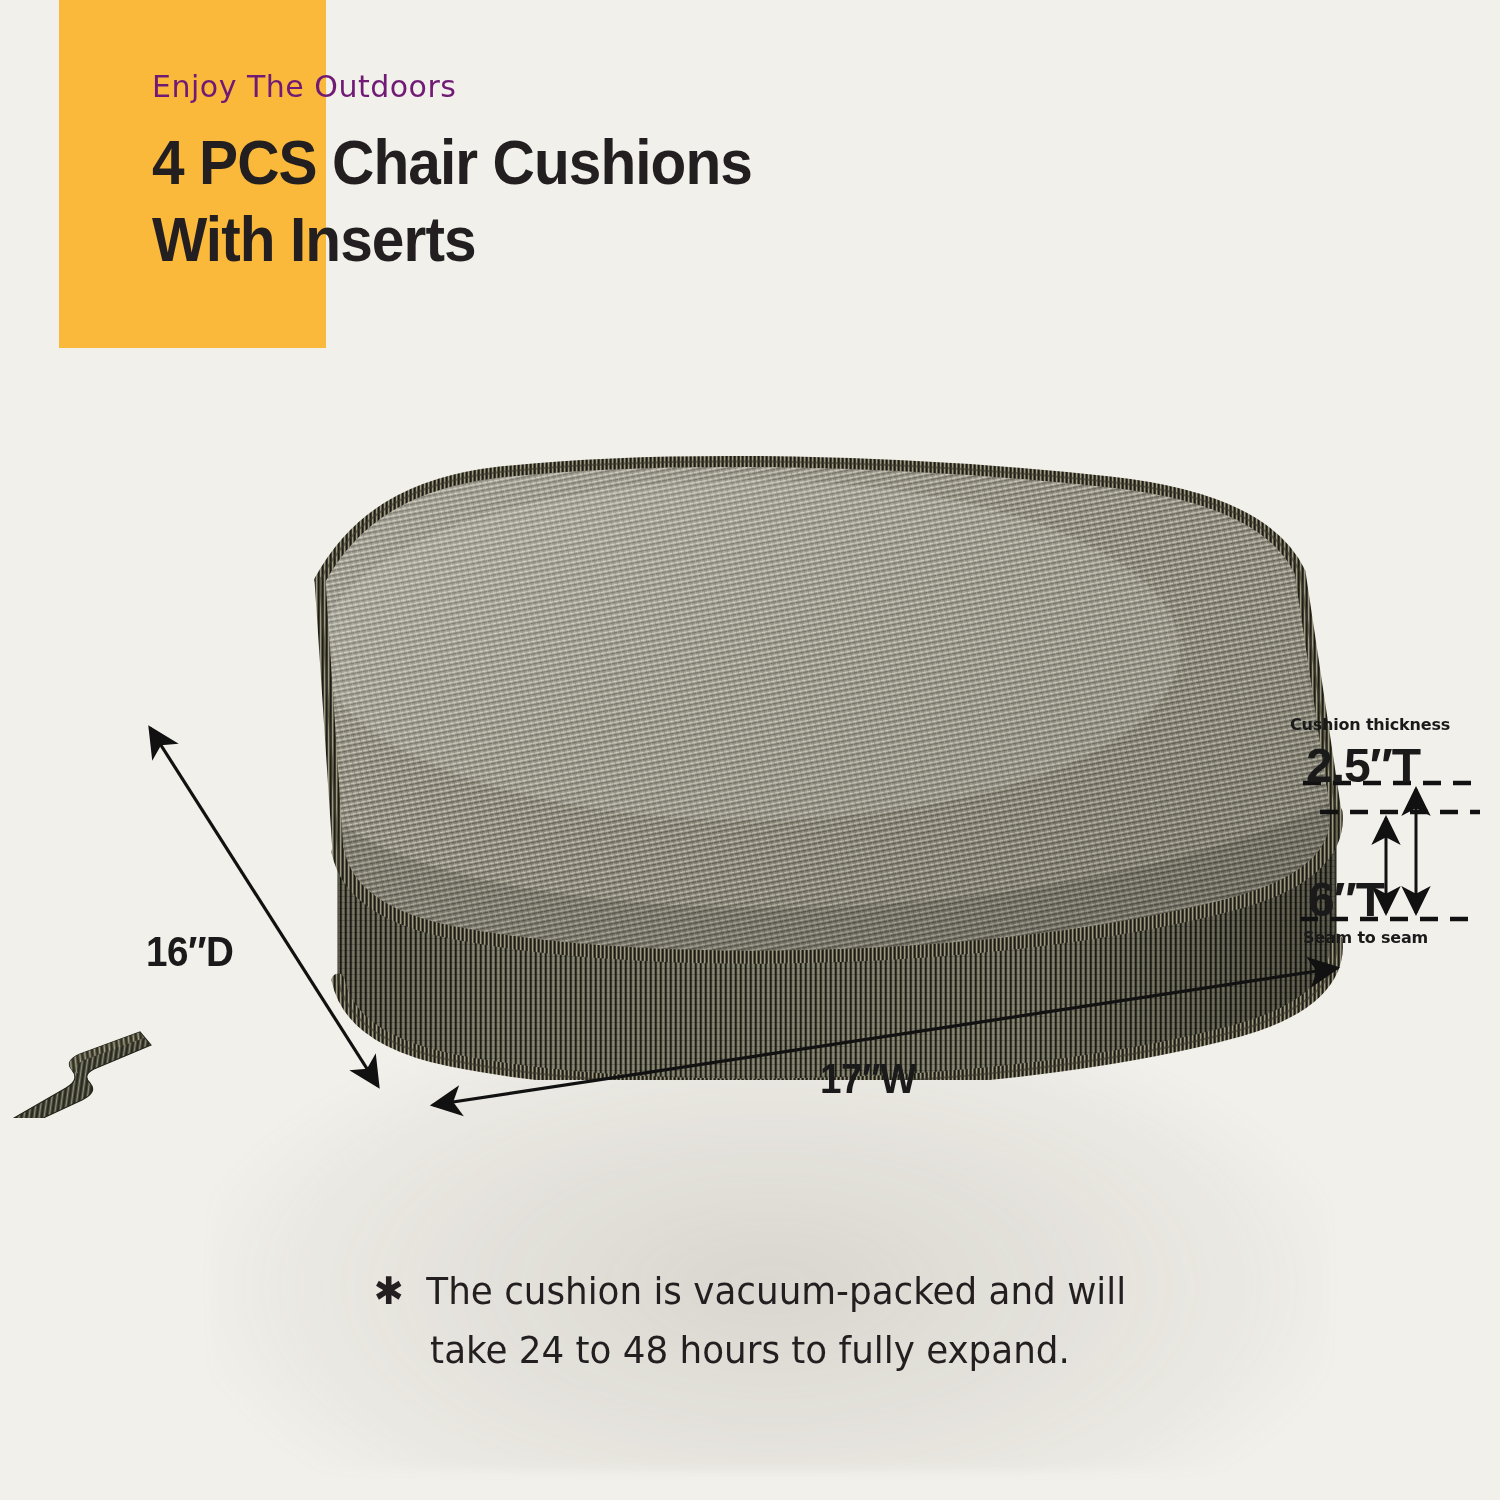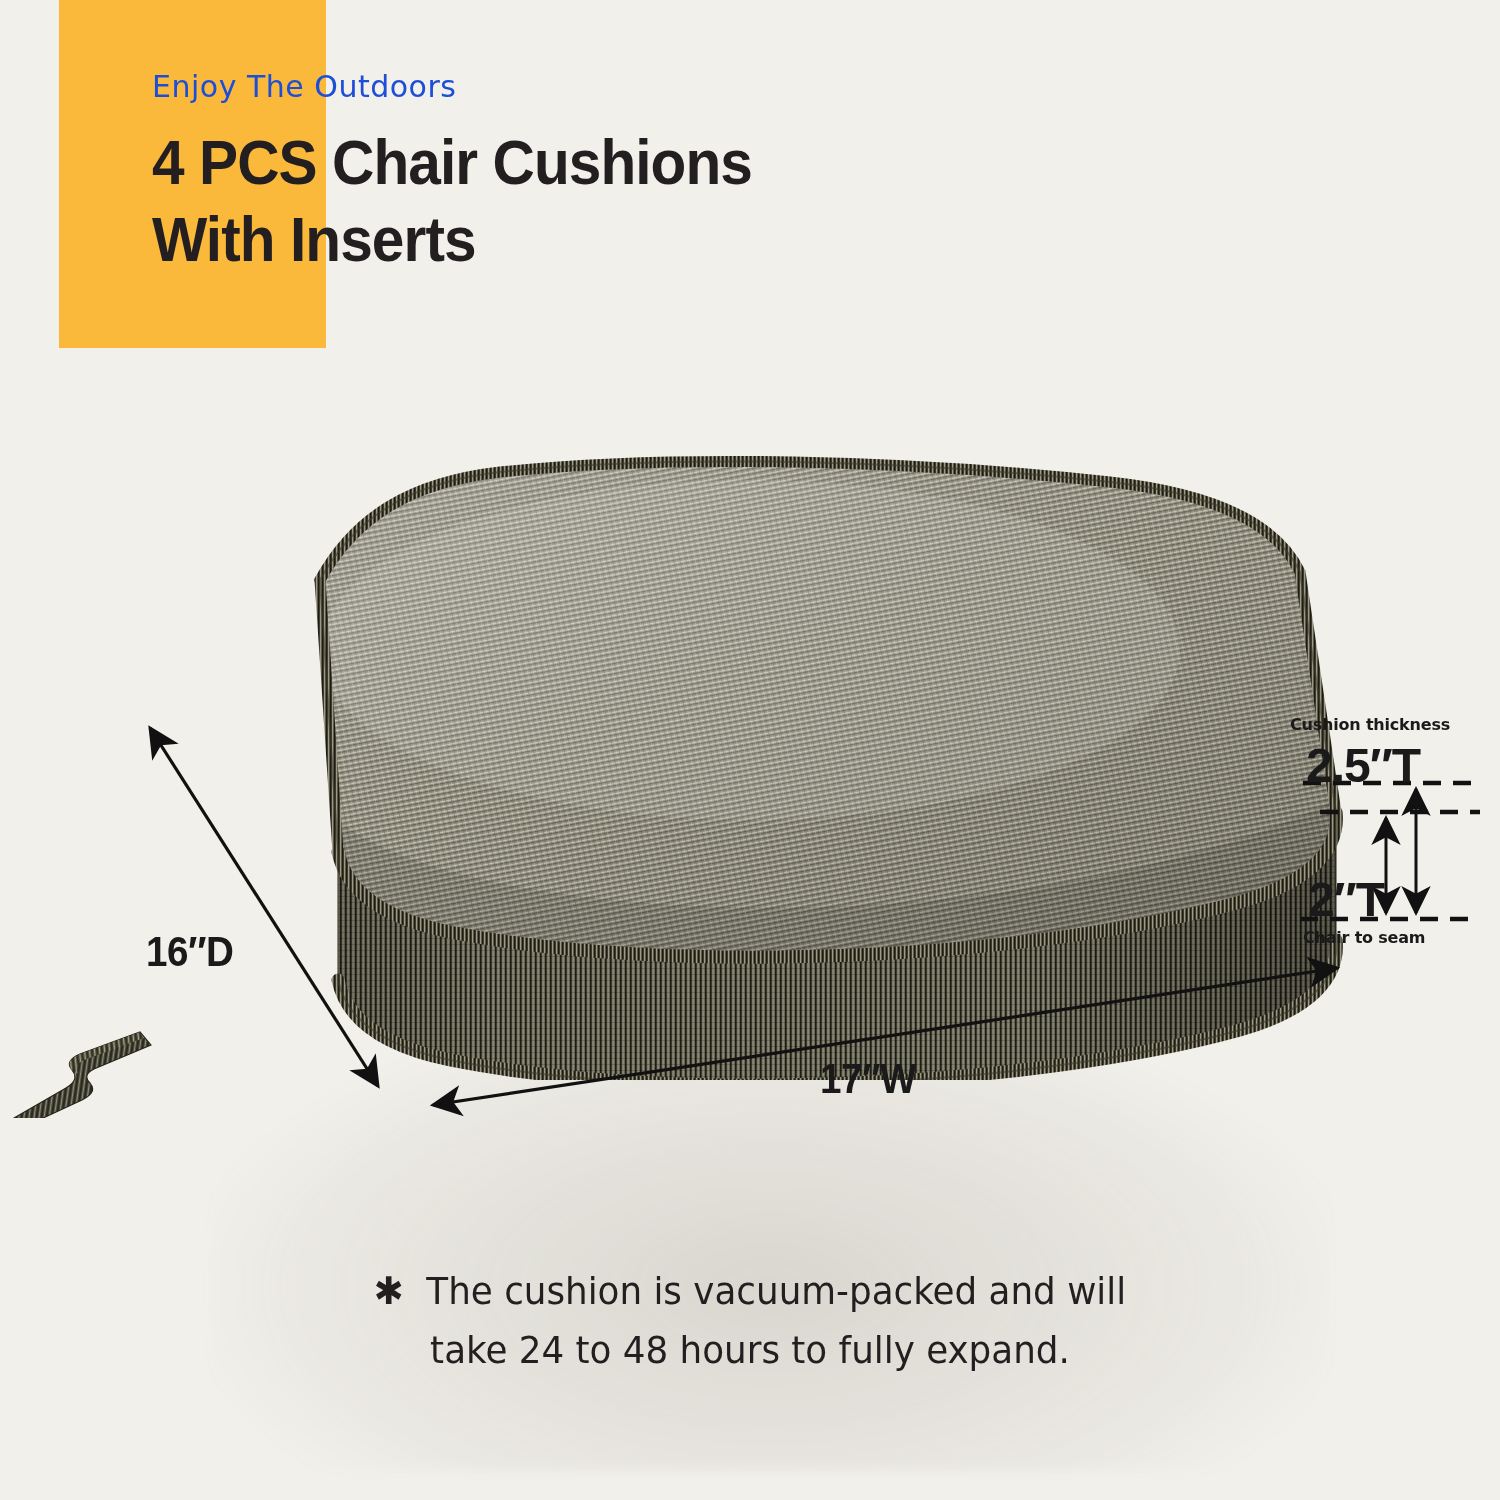--- a/index.html
+++ b/index.html
@@ -29,21 +29,21 @@
   .header-text {
     position: absolute;
     left: 152px;
     top: 72px;
     width: 1000px;
   }
   .eyebrow {
     font-family: "DejaVu Sans", sans-serif;
     font-size: 30px;
     letter-spacing: 0.5px;
-    color: #1d4ed8;
+    color: #701a75;
     line-height: 1;
     margin: 0 0 22px 0;
     font-weight: 400;
   }
   .headline {
     font-family: "Liberation Sans", sans-serif;
     font-size: 63px;
     font-weight: 700;
     color: #231f20;
     line-height: 1.22;
@@ -284,23 +284,23 @@
     <line x1="1300" y1="919" x2="1480" y2="919" stroke="#111" stroke-width="4.5" stroke-dasharray="18 12"></line>
 
     <line x1="1416" y1="789" x2="1416" y2="913" stroke="#111" stroke-width="3" marker-end="url(#arrHead)" marker-start="url(#arrTail)"></line>
     <line x1="1386" y1="818" x2="1386" y2="913" stroke="#111" stroke-width="3" marker-end="url(#arrHead)" marker-start="url(#arrTail)"></line>
   </svg>
 
   <div class="lbl lbl-small" style="left:1290px; top:715px;">Cushion thickness</div>
 
   <div class="lbl lbl-big" style="left:1306px; top:738px;">2.5″T</div>
 
-  <div class="lbl lbl-big" style="left:1308px; top:872px;">2″T</div>
-
-  <div class="lbl lbl-small" style="left:1303px; top:928px;">Chair to seam</div>
+  <div class="lbl lbl-big" style="left:1308px; top:872px;">6″T</div>
+
+  <div class="lbl lbl-small" style="left:1303px; top:928px;">Seam to seam</div>
 
   <div class="lbl lbl-dim" style="left:146px; top:928px;">16″D</div>
 
   <div class="lbl lbl-dim" style="left:820px; top:1055px;">17″W</div>
 
   <div class="note">
     <div>
       <span class="star">✱</span><span>The cushion is vacuum-packed and will</span>
     </div>
     <div>take 24 to 48 hours to fully expand.</div>

